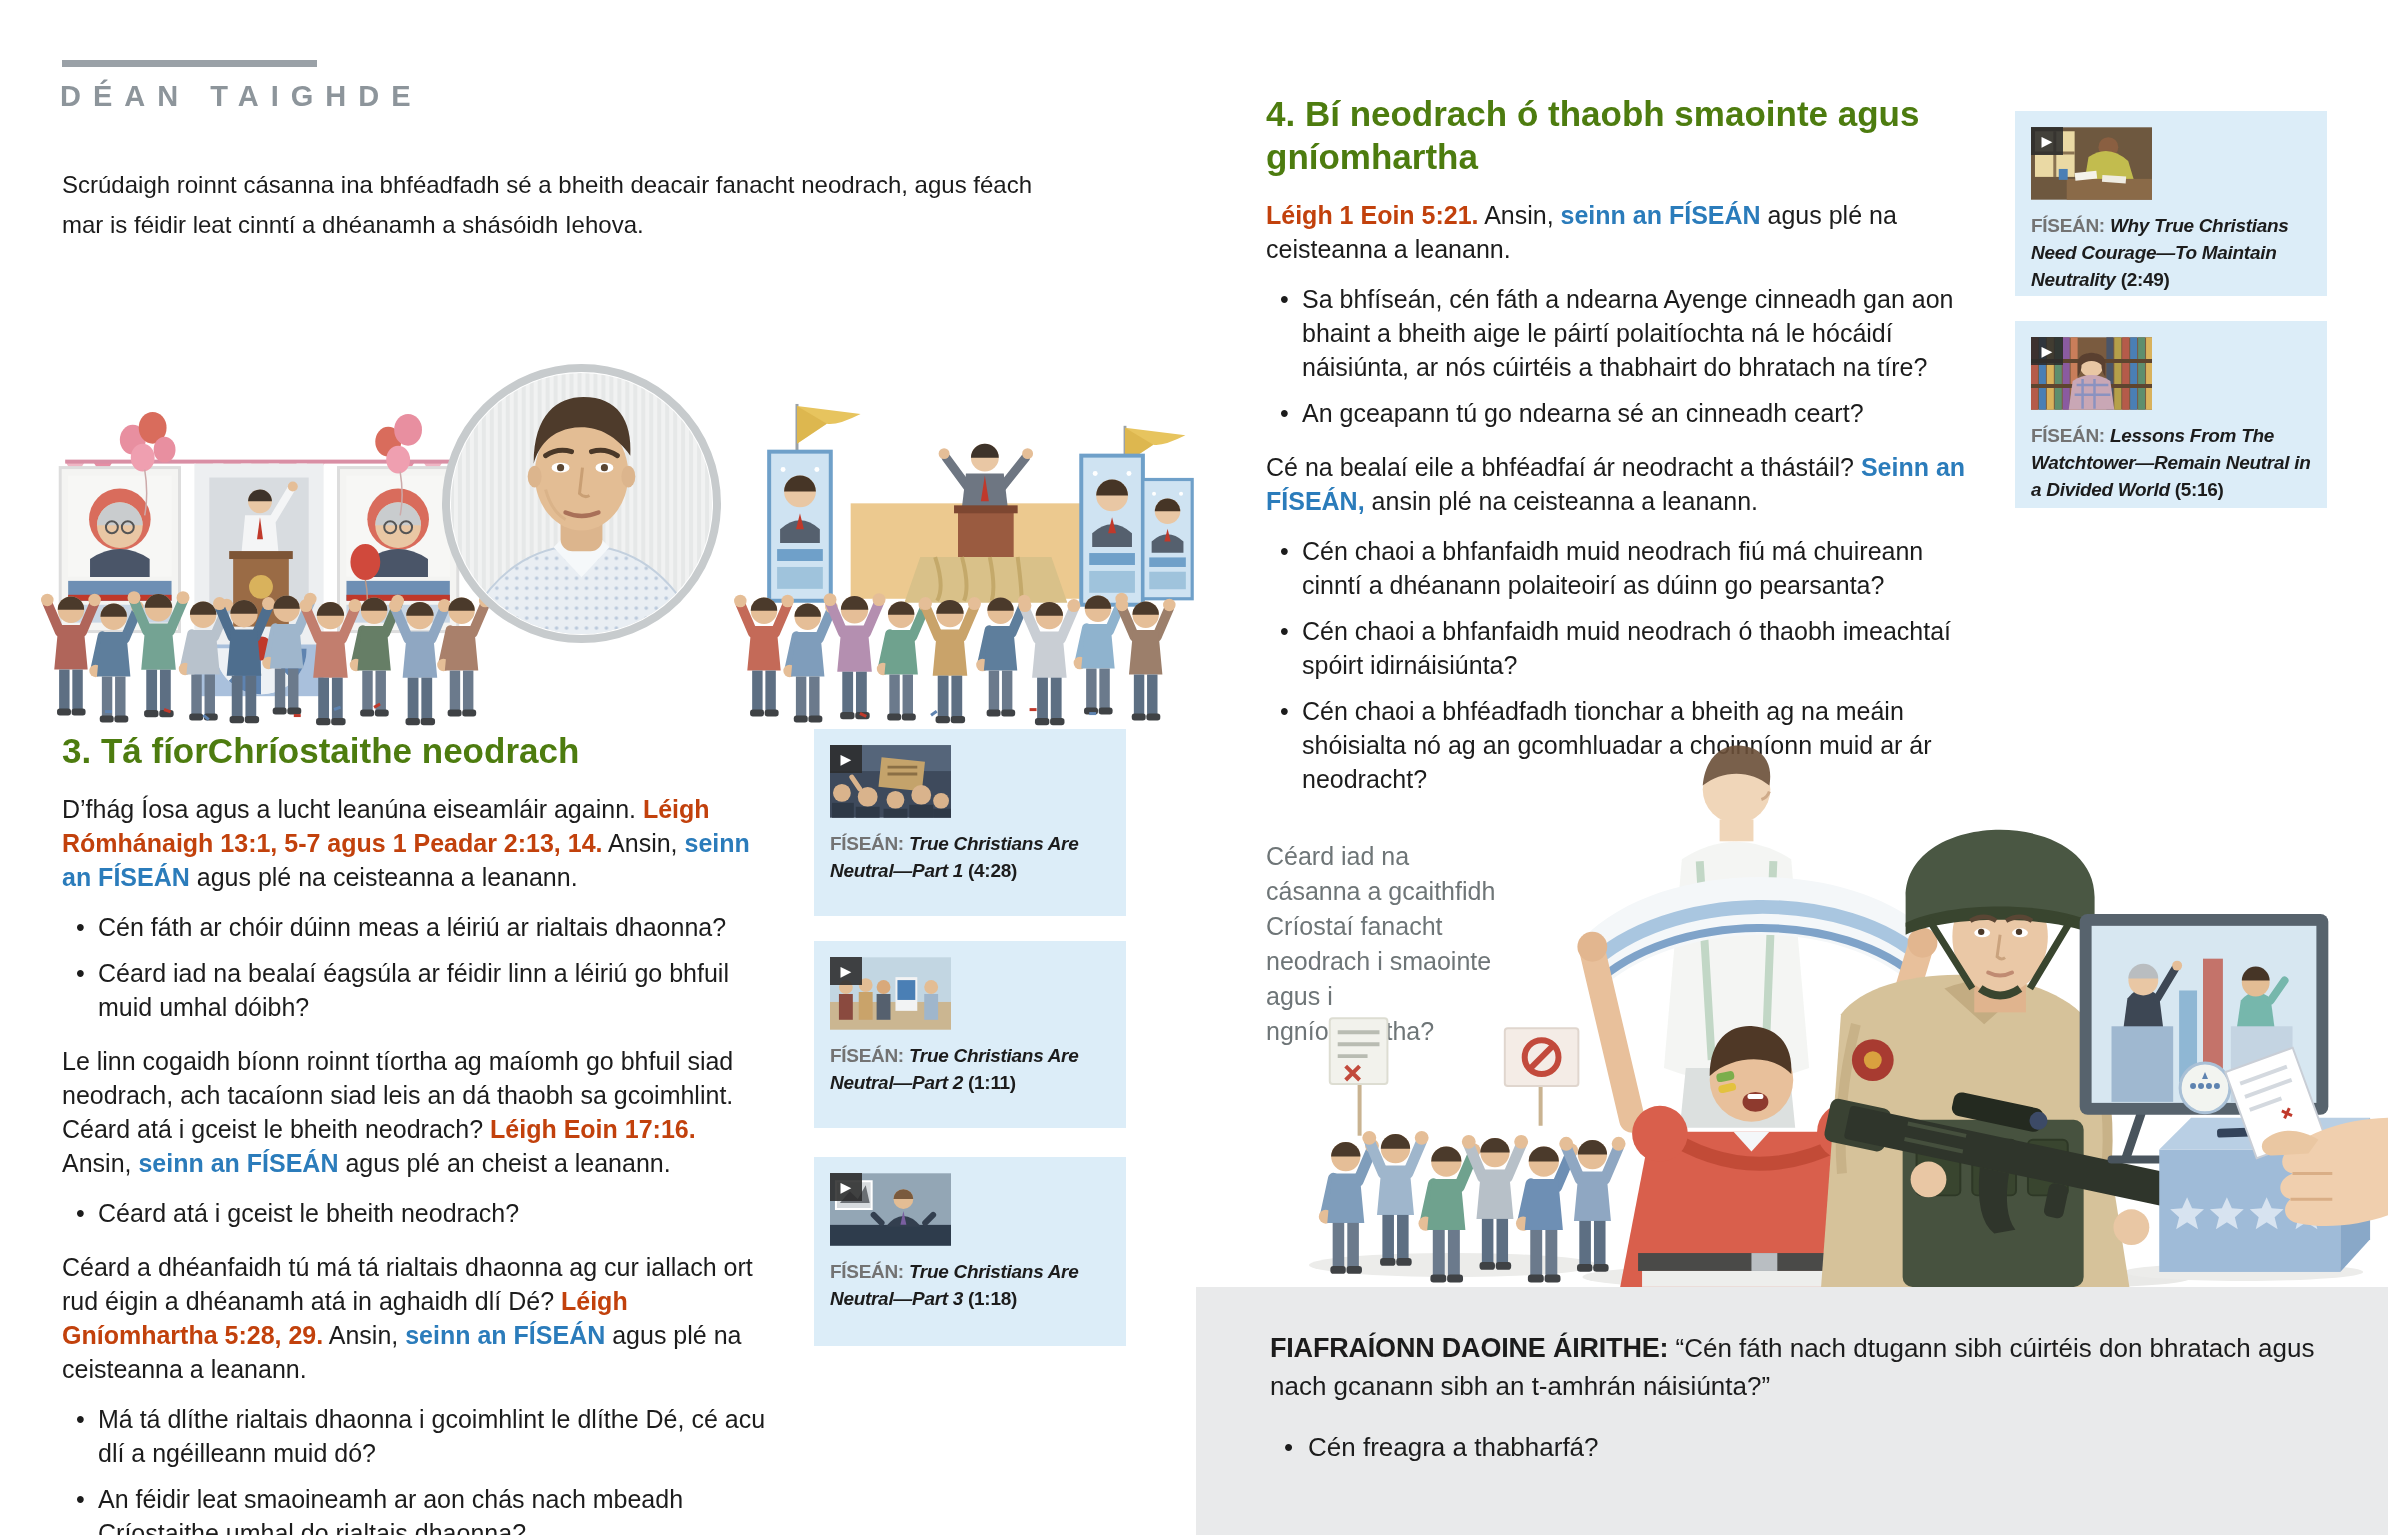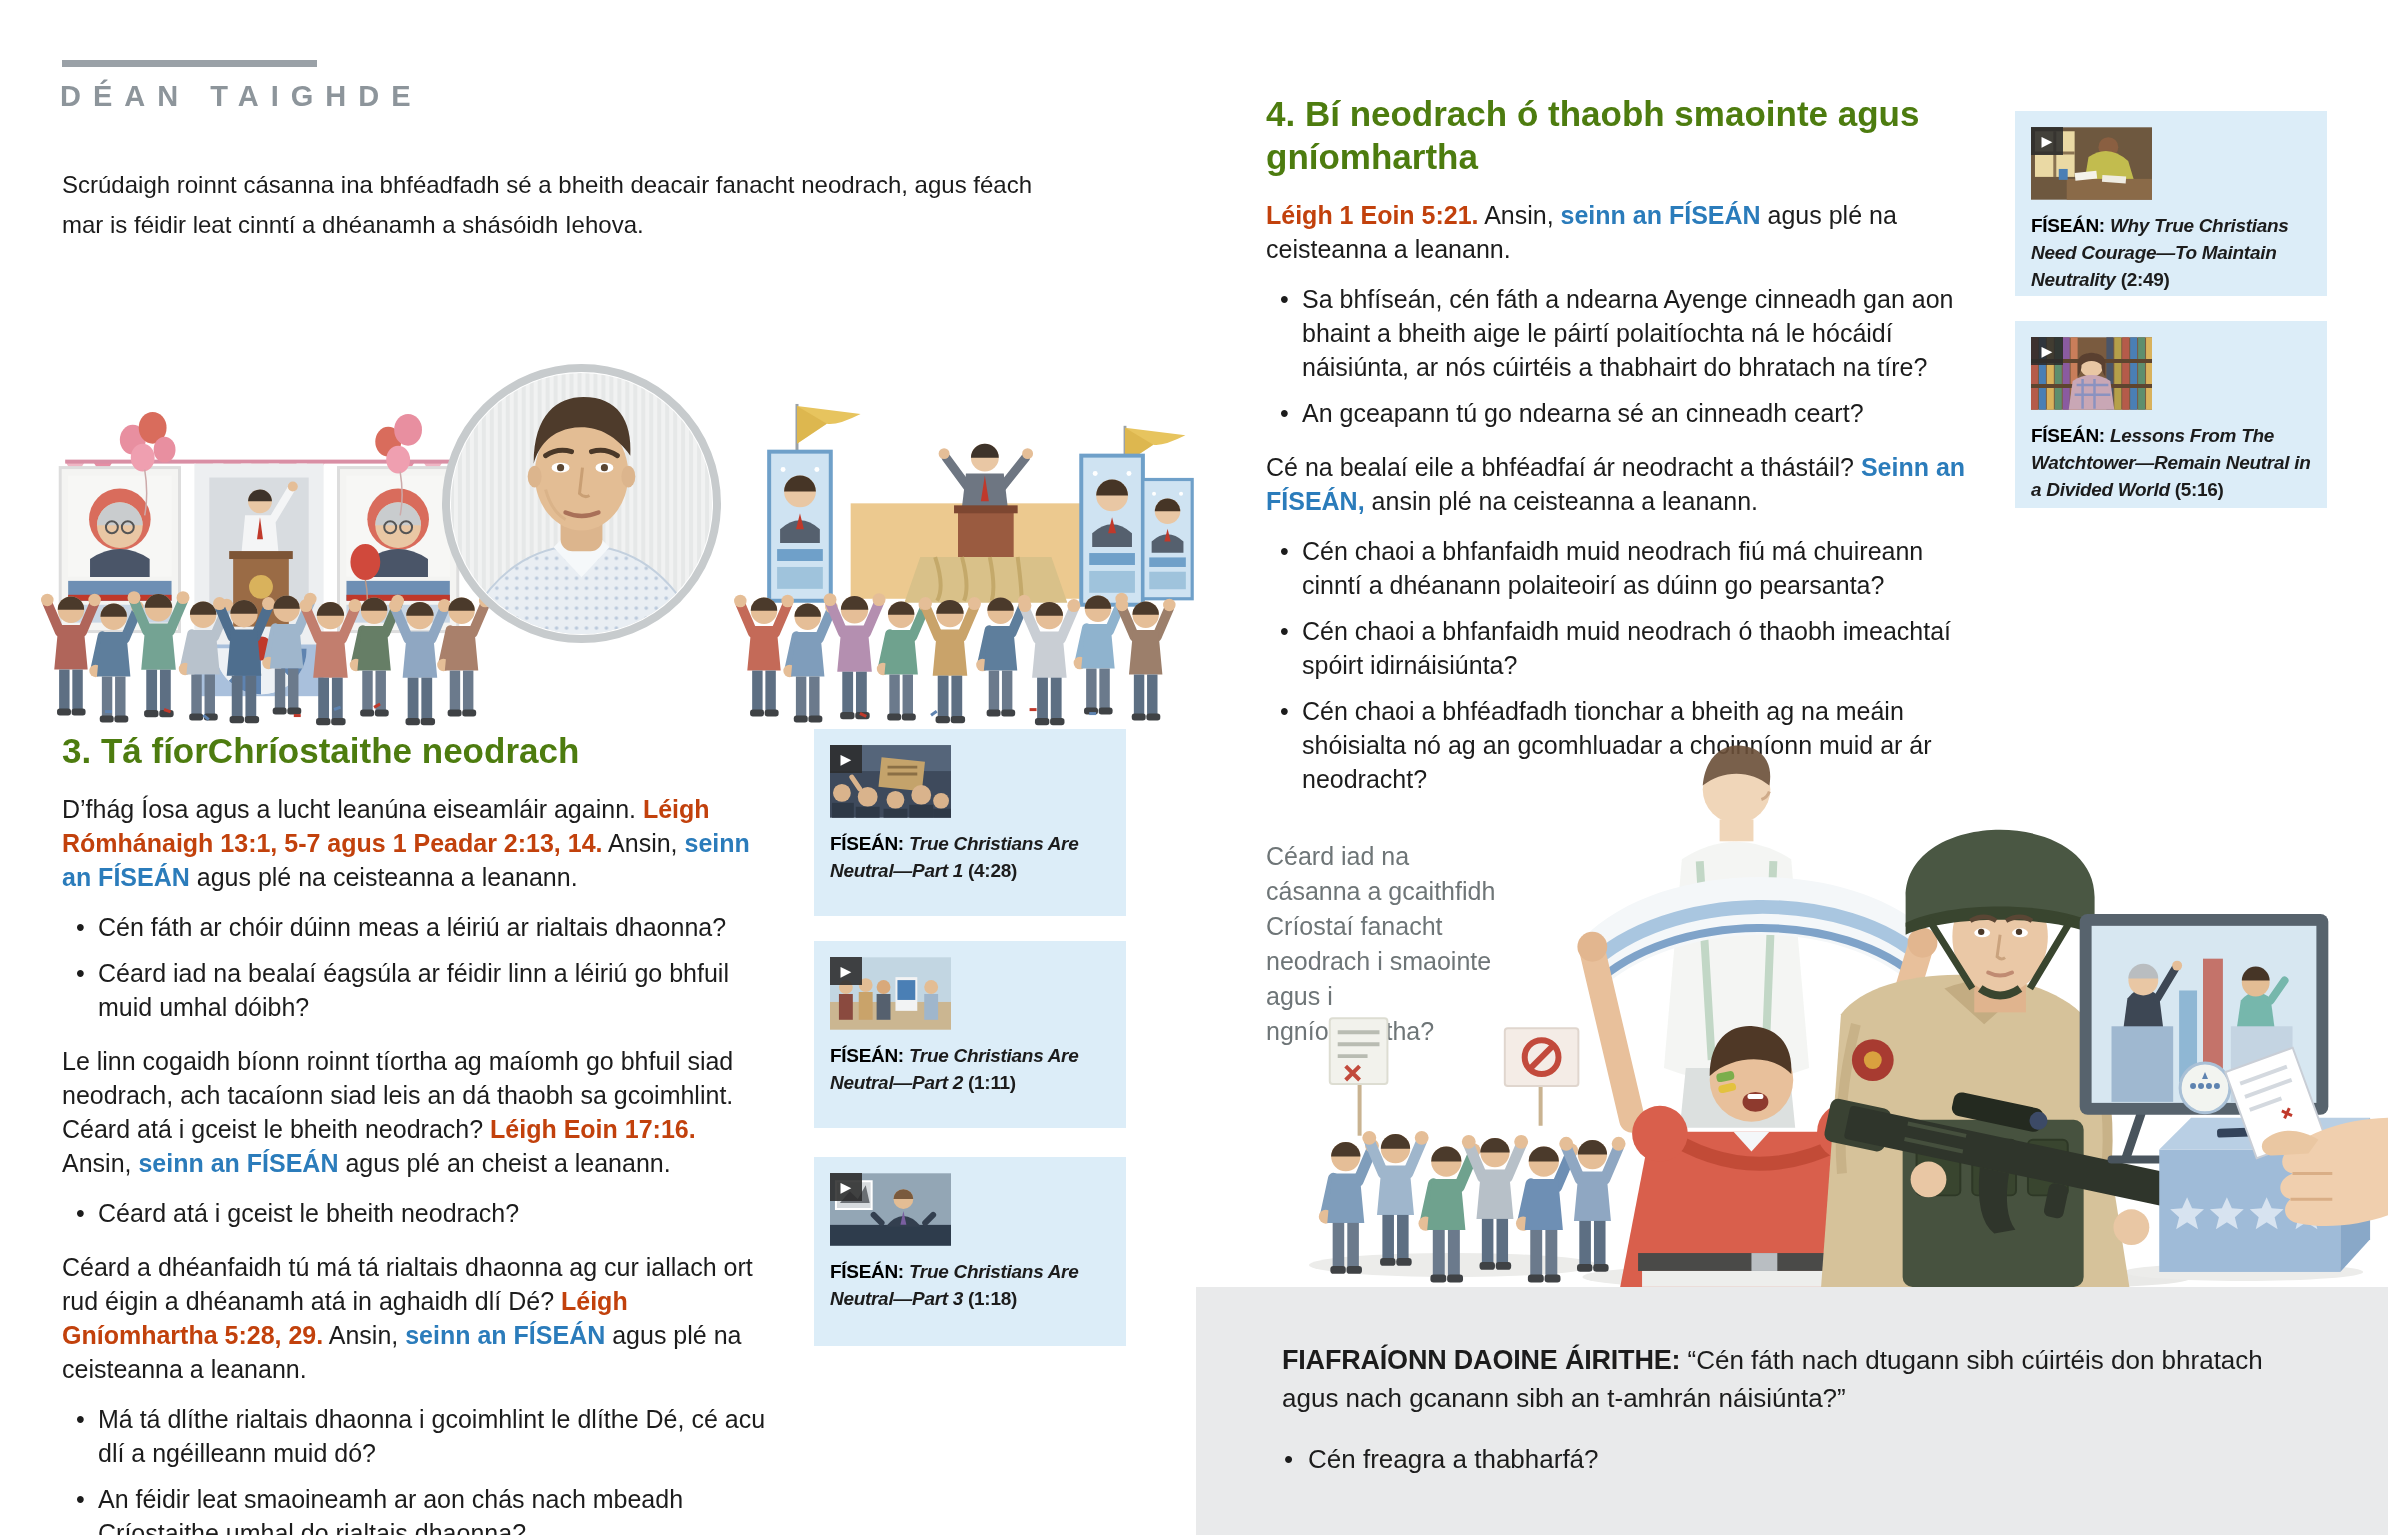--- a/index.html
+++ b/index.html
@@ -32,28 +32,28 @@
   .vc-m1{left:814px;top:729px;height:187px;}
   .vc-m2{left:814px;top:941px;height:187px;}
   .vc-m3{left:814px;top:1157px;height:189px;}
   .vc-r1{left:2015px;top:111px;height:185px;}
   .vc-r2{left:2015px;top:321px;height:187px;}
   .thumb{position:relative;width:121px;height:73px;margin-bottom:12px;overflow:hidden;}
   .thumb svg{display:block;}
   .play-badge{position:absolute;left:0;top:0;width:32px;height:28px;background:rgba(43,43,43,.88);
               display:flex;align-items:center;justify-content:center;color:#ffffff;font-size:14px;line-height:1;}
   .vcap{font-size:19px;line-height:27px;letter-spacing:-0.3px;font-weight:700;margin:0;}
-  .vcap .vlabel{color:#000000;font-style:normal;}
+  .vcap .vlabel{color:#737373;font-style:normal;}
   .vcap em{font-style:italic;}
   .vcap .dur{font-style:normal;}
 
   
   .ask-box{left:1196px;top:1287px;width:1192px;height:249px;background:#e9eaeb;box-sizing:border-box;
            padding:38px 46px 0 70px;}
-  .ask-line{font-size:26px;line-height:38px;margin:16px;}
+  .ask-line{font-size:26px;line-height:38px;margin:4px;}
   .ask-label{font-weight:700;font-size:27px;letter-spacing:-0.2px;}
   .ask-box ul{list-style:none;margin:24px 0 0 0;padding:0 0 0 14px;}
   .ask-box li{font-size:26px;line-height:36px;padding-left:28px;position:relative;}
   .ask-box li::before{content:"•";position:absolute;left:4px;top:0;}
 
   svg{overflow:visible;}
   .illo{pointer-events:none;}
 </style>
 </head>
 <body>

